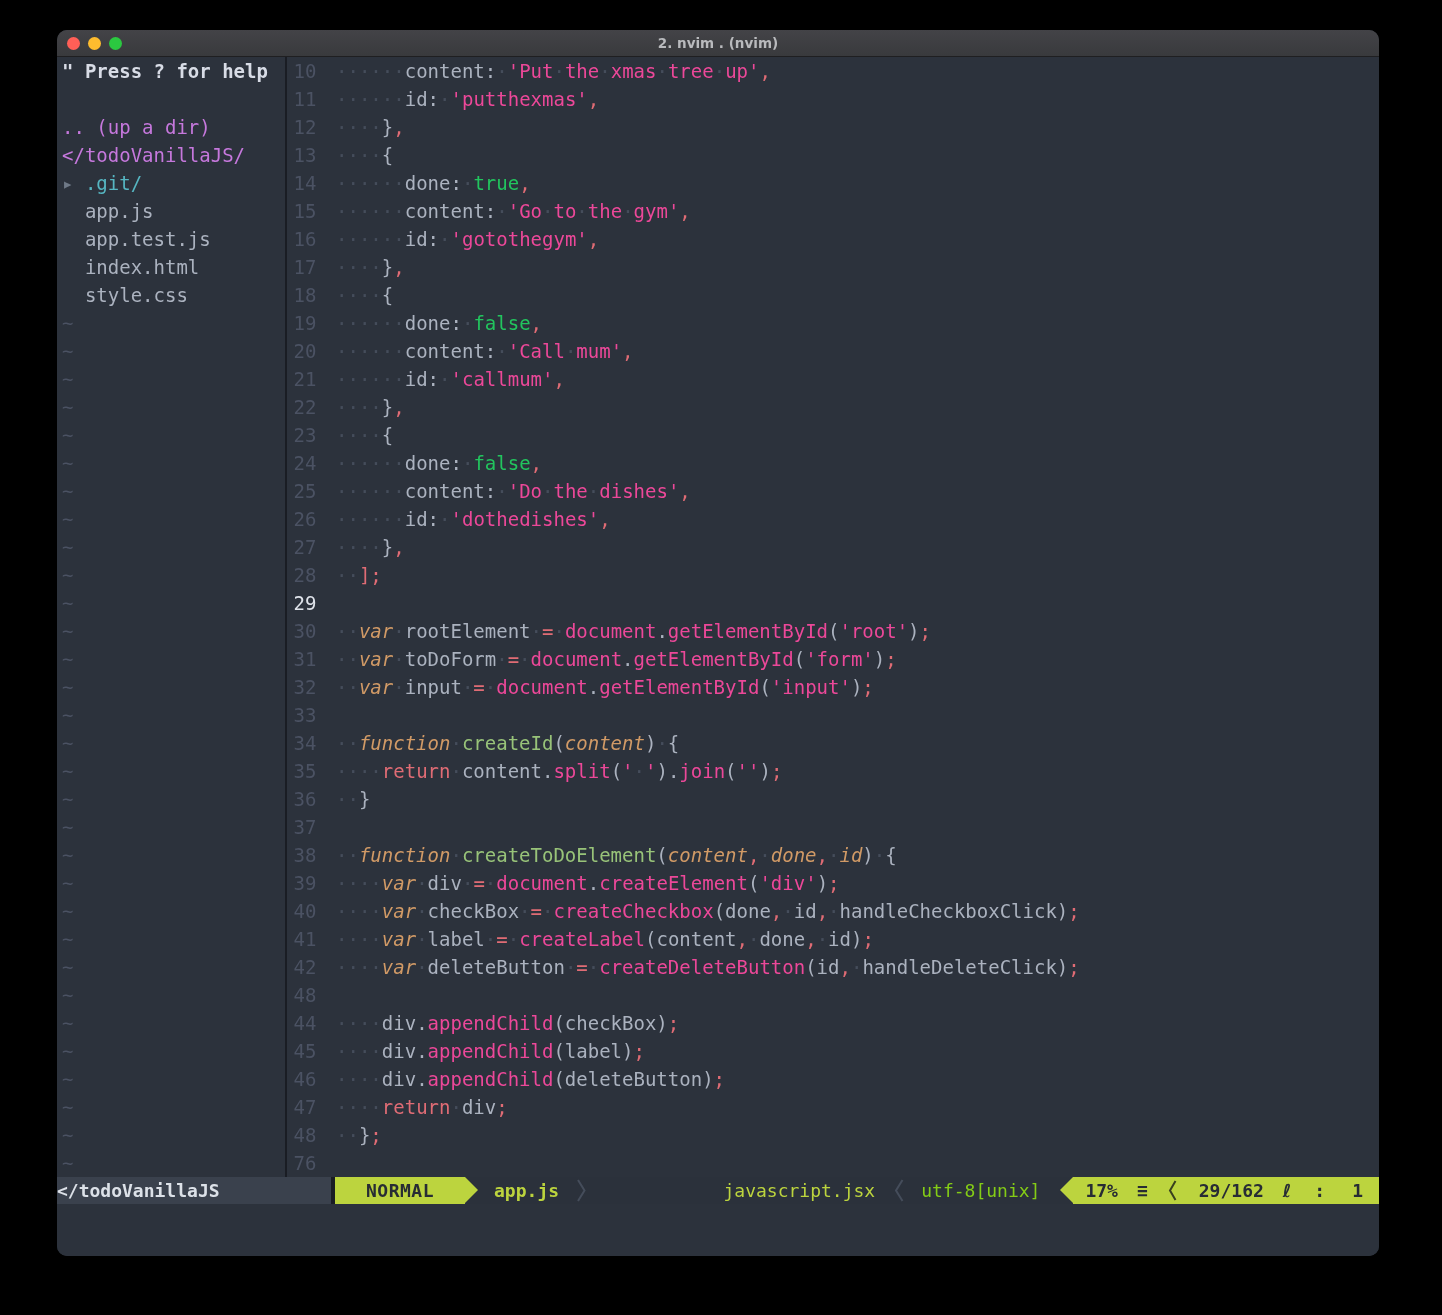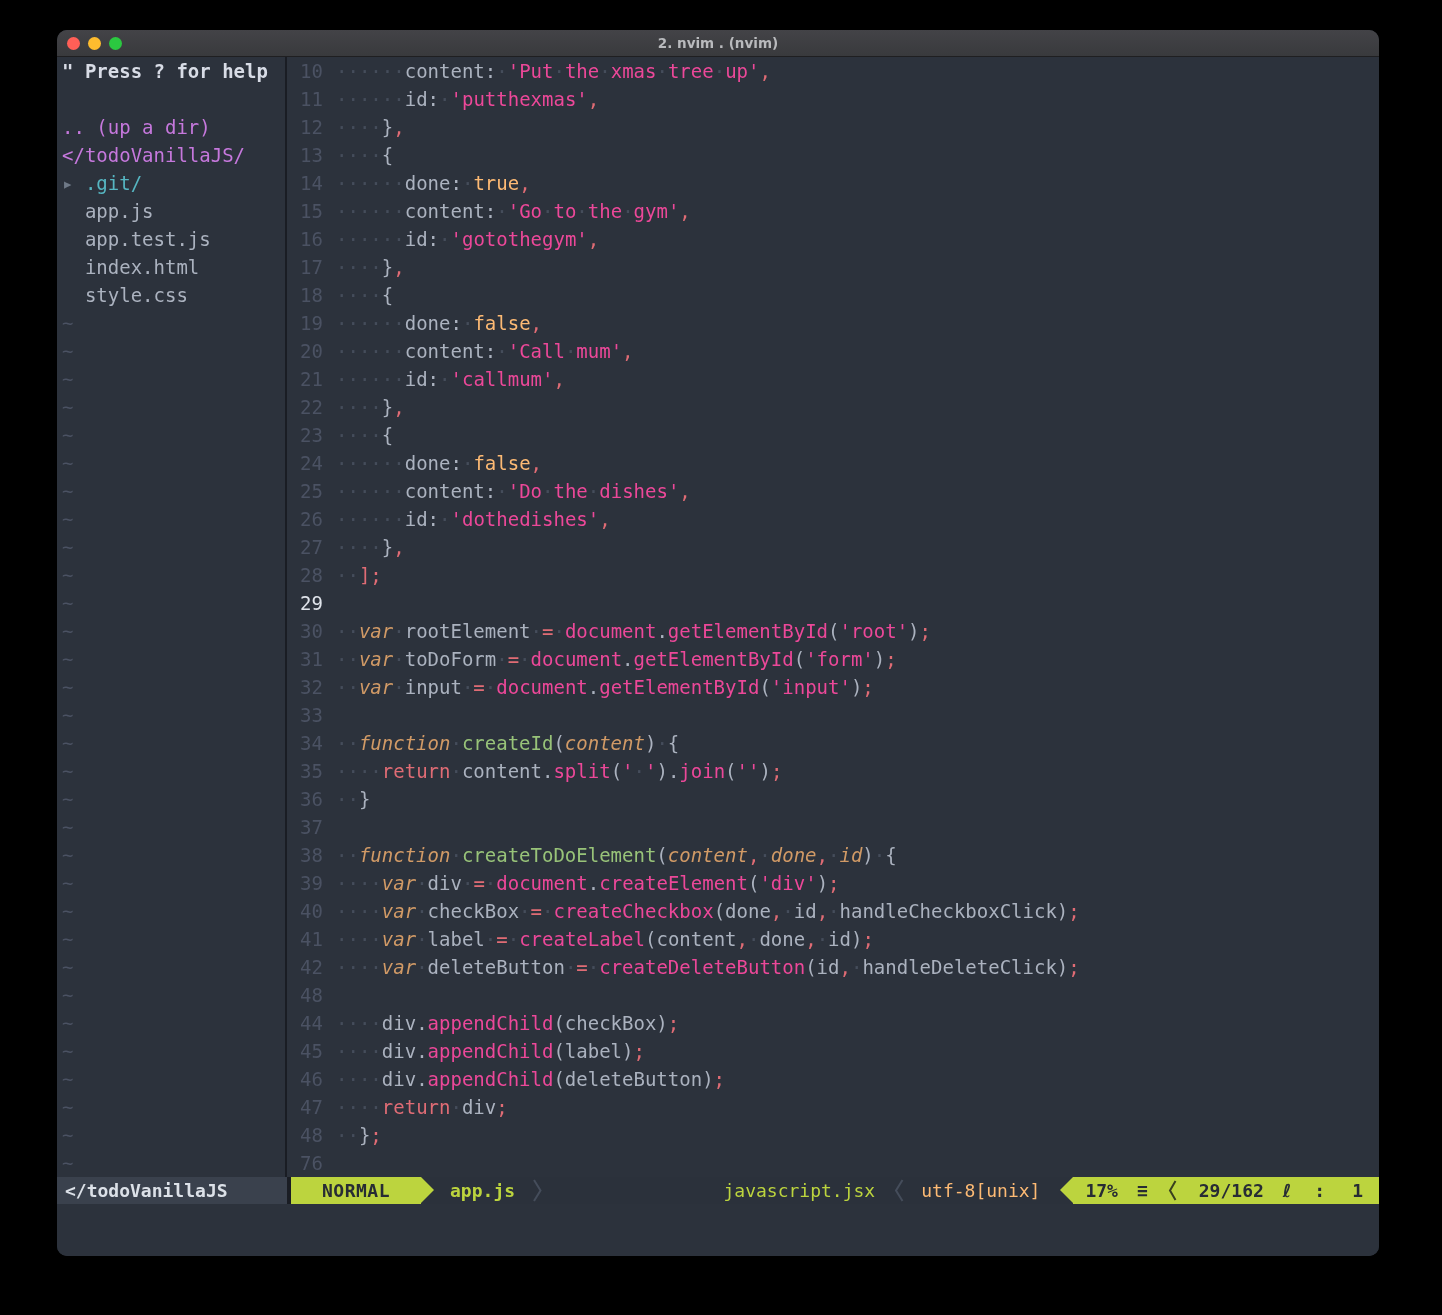--- a/index.html
+++ b/index.html
@@ -35,60 +35,60 @@
   }
   
   .main { flex:none; height:1120px; display:flex; min-height:0; }
   .explorer { flex:none; width:228px; padding-left:5px; overflow:hidden; }
   .divider  { flex:none; width:2px; background:#1a1d24; }
   .editor   { flex:1; overflow:hidden; }
   .xrow, .row { height:28px; line-height:28px; white-space:pre; font-size:19px; }
   .tilde { color:#4b5263; }
   .num {
     display:inline-block; width:36px; margin-right:13px;
-    text-align:right; color:#4b5263;
+    text-align:center; color:#4b5263;
   }
   .cur .num { color:#dfe3ea; }
   .sp { color:#454d5b; }
   
   .t-v  { color:#abb2bf; }
   .t-o  { color:#e06c75; }
   .t-s  { color:#ec4899; }
-  .t-bo { color:#fdba74; }
+  .t-bo { color:#22c55e; }
   .t-k  { color:#d19a66; font-style:italic; }
   .t-f  { color:#ec4899; }
   .t-n  { color:#98c379; }
   
   .t-nb { color:#d8dce6; font-weight:bold; }
   .t-nd { color:#c678dd; }
   .t-na { color:#6f7987; }
   .t-ng { color:#56b6c2; }
   .t-nf { color:#abb2bf; }
   
   .statusline {
     flex:none; height:27px; display:flex; align-items:stretch;
     background:var(--status_mid,#2b313b); font-size:18px; line-height:27px;
   }
   .sl-left {
-    flex:none; width:230px; background:var(--status_light,#3a414d);
-    color:#dce1e8; font-weight:bold; padding-left:8px; white-space:pre;
+    flex:none; width:274px; background:var(--status_light,#3a414d);
+    color:#dce1e8; font-weight:bold; white-space:pre;
   }
   .sl-gap { flex:none; width:4px; background:#1a1d24; }
   .sl-mode {
     flex:none; background:var(--accent,#bcd43e); color:#272c34;
     font-weight:bold; padding:0 31px; letter-spacing:.5px;
   }
   .arr { flex:none; width:0; height:0; border-top:13.5px solid transparent; border-bottom:13.5px solid transparent; }
   .a-mode  { border-left:13px solid var(--accent,#bcd43e); }
   .a-green { border-right:13px solid var(--accent,#bcd43e); }
   .sl-file { flex:none; color:var(--accent,#bcd43e); font-weight:bold; padding:0 16px; }
   .chev { flex:none; align-self:center; }
   .sl-spacer { flex:1; }
   .sl-ft  { flex:none; color:var(--accent,#bcd43e); padding:0 18px 0 8px; }
-  .sl-enc { flex:none; color:#fdba74; padding:0 20px 0 16px; }
+  .sl-enc { flex:none; color:#84cc16; padding:0 20px 0 16px; }
   .sl-right {
     flex:none; min-width:278px; background:var(--accent,#bcd43e); color:#272c34;
     font-weight:bold; display:flex; align-items:center; gap:19px; padding:0 16px 0 12px;
   }
   .sl-right .pos { margin-left:2px; }
   .sl-right .colsep { margin-left:4px; }
   .sl-right .colval { margin-left:8px; }
   .lnico { font-family:"DejaVu Sans Mono","DejaVu Sans",monospace; }
   
   .cmdline { flex:1; background:var(--editor_bg,#2c323c); }

